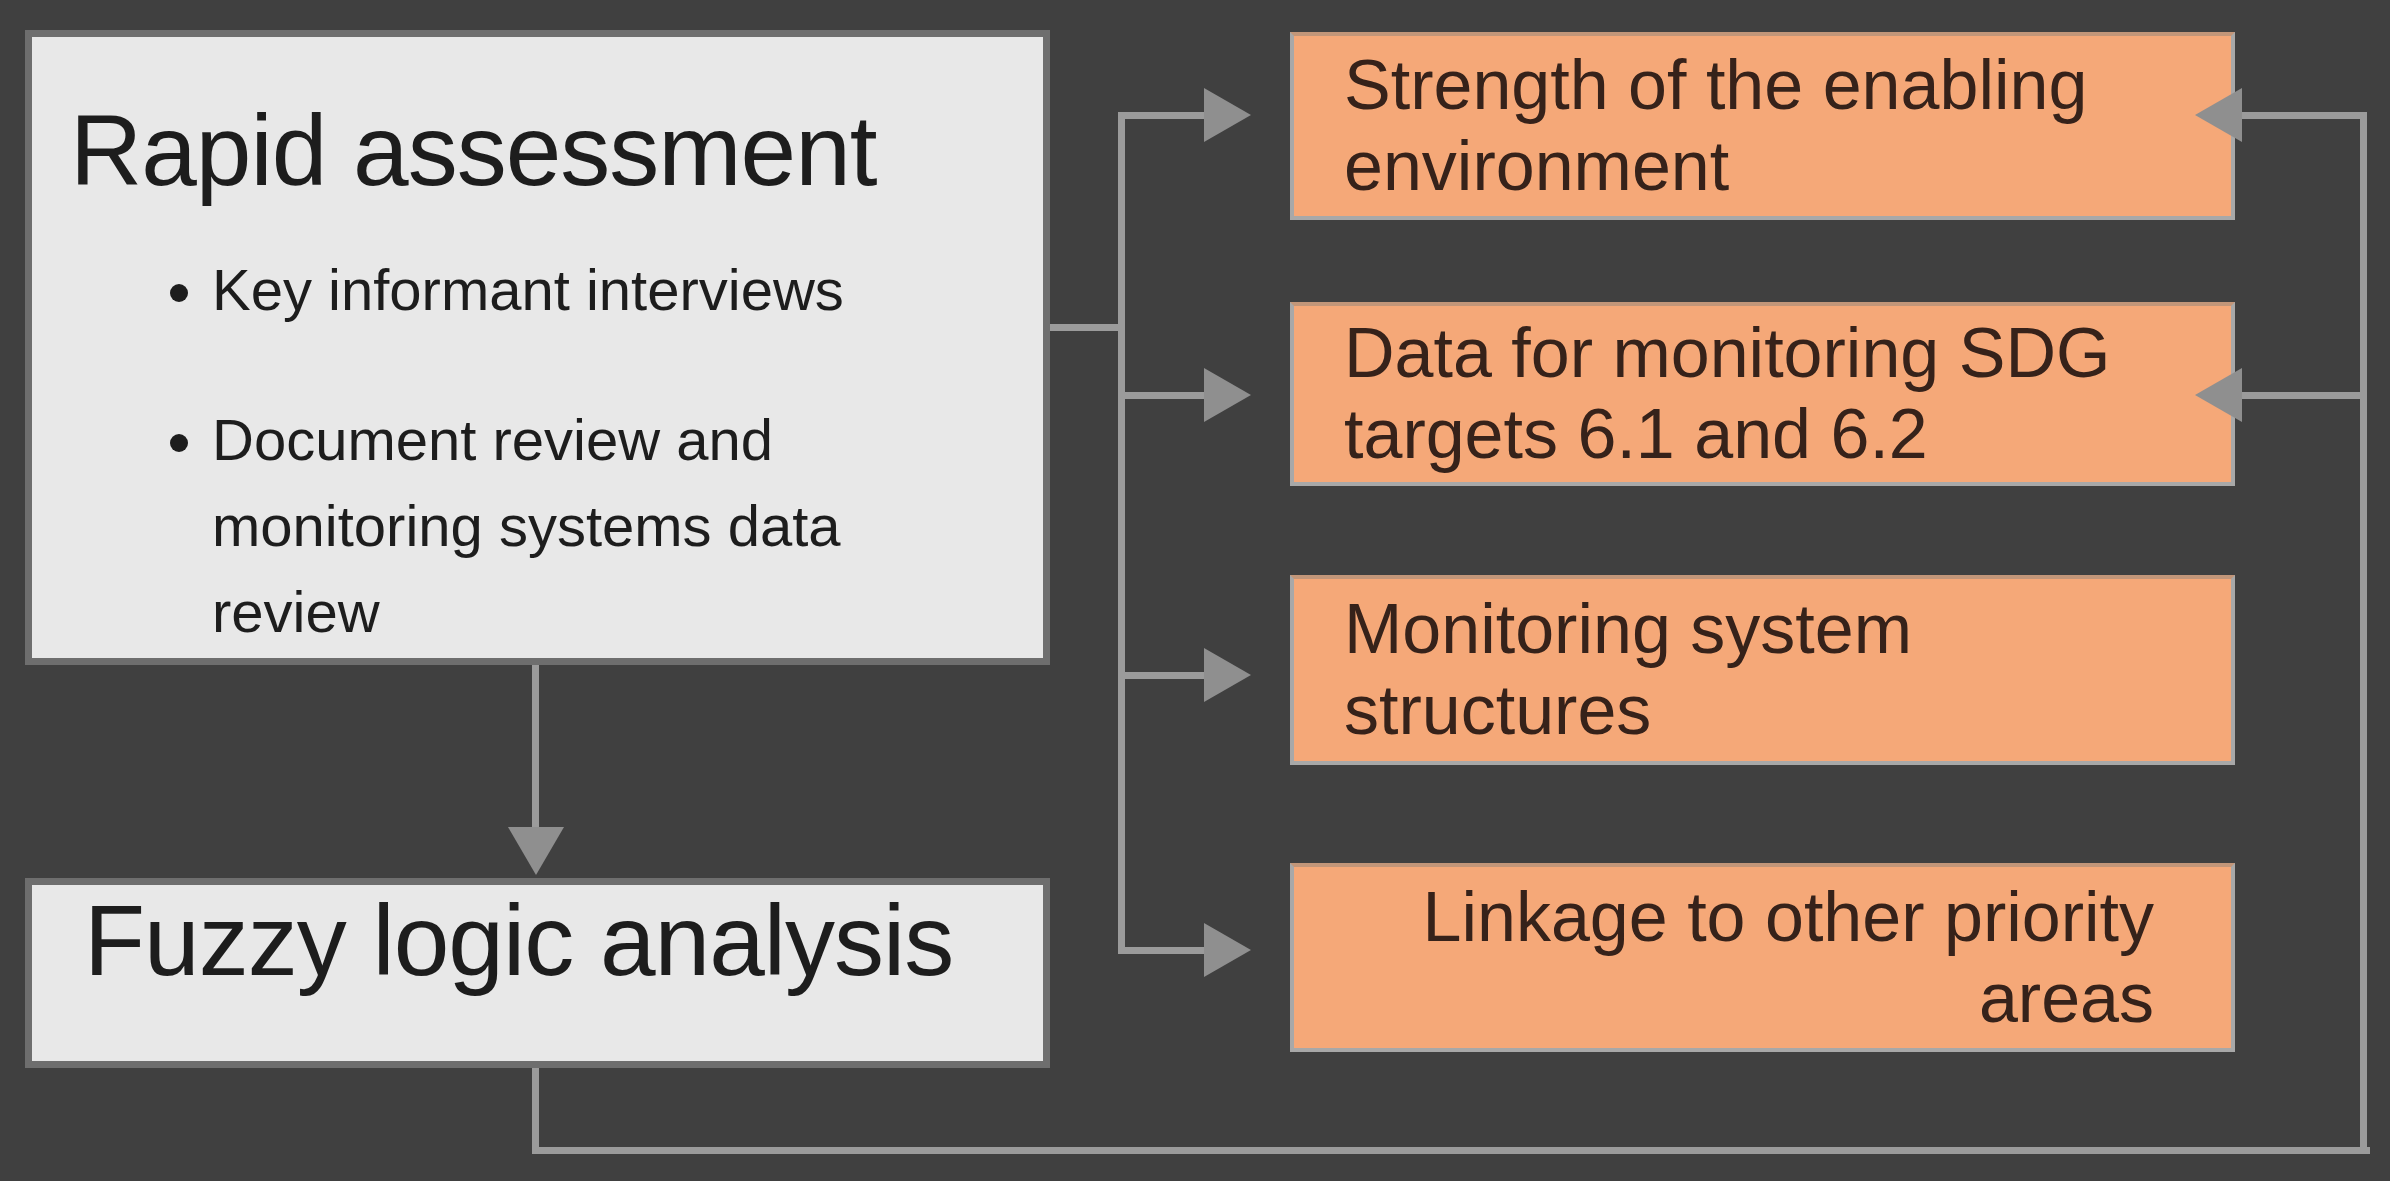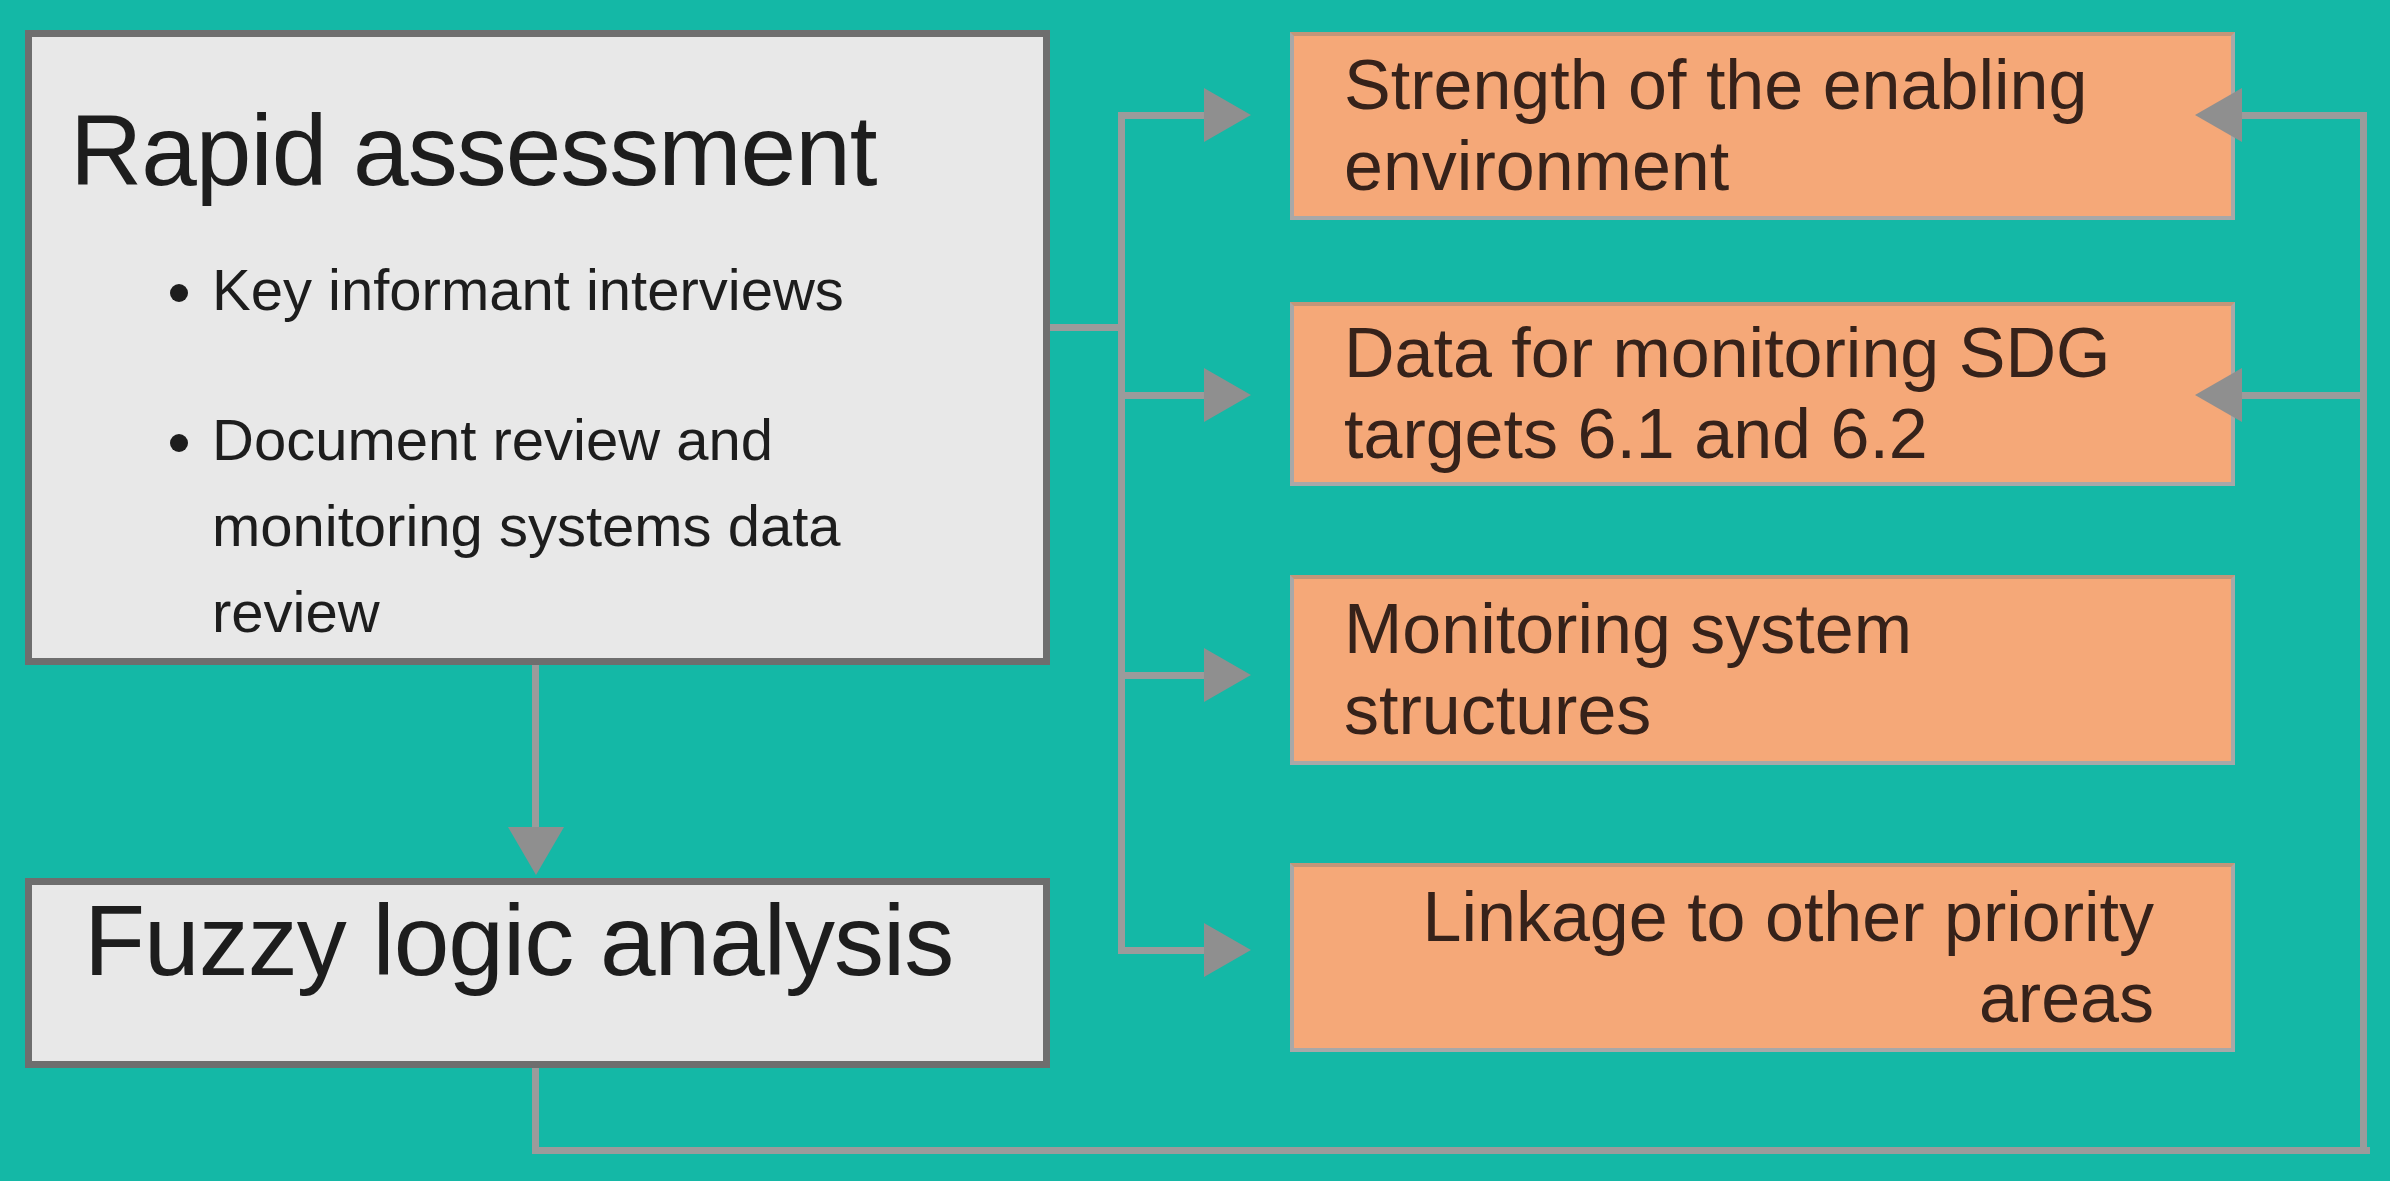--- a/index.html
+++ b/index.html
@@ -1,20 +1,20 @@
 <!DOCTYPE html>
 <html><head>
 <meta charset="utf-8">
 <style>
   html, body { margin: 0; padding: 0; background: #ffffff; }
   #canvas {
     position: relative;
     width: 2390px;
     height: 1181px;
-    background: #14b8a6;
+    background: #404040;
     overflow: hidden;
     font-family: "Liberation Sans", sans-serif;
   }
 
   
   .gbox {
     position: absolute;
     box-sizing: border-box;
     background: #e8e8e8;
     border: 7px solid #6e6e6e;

